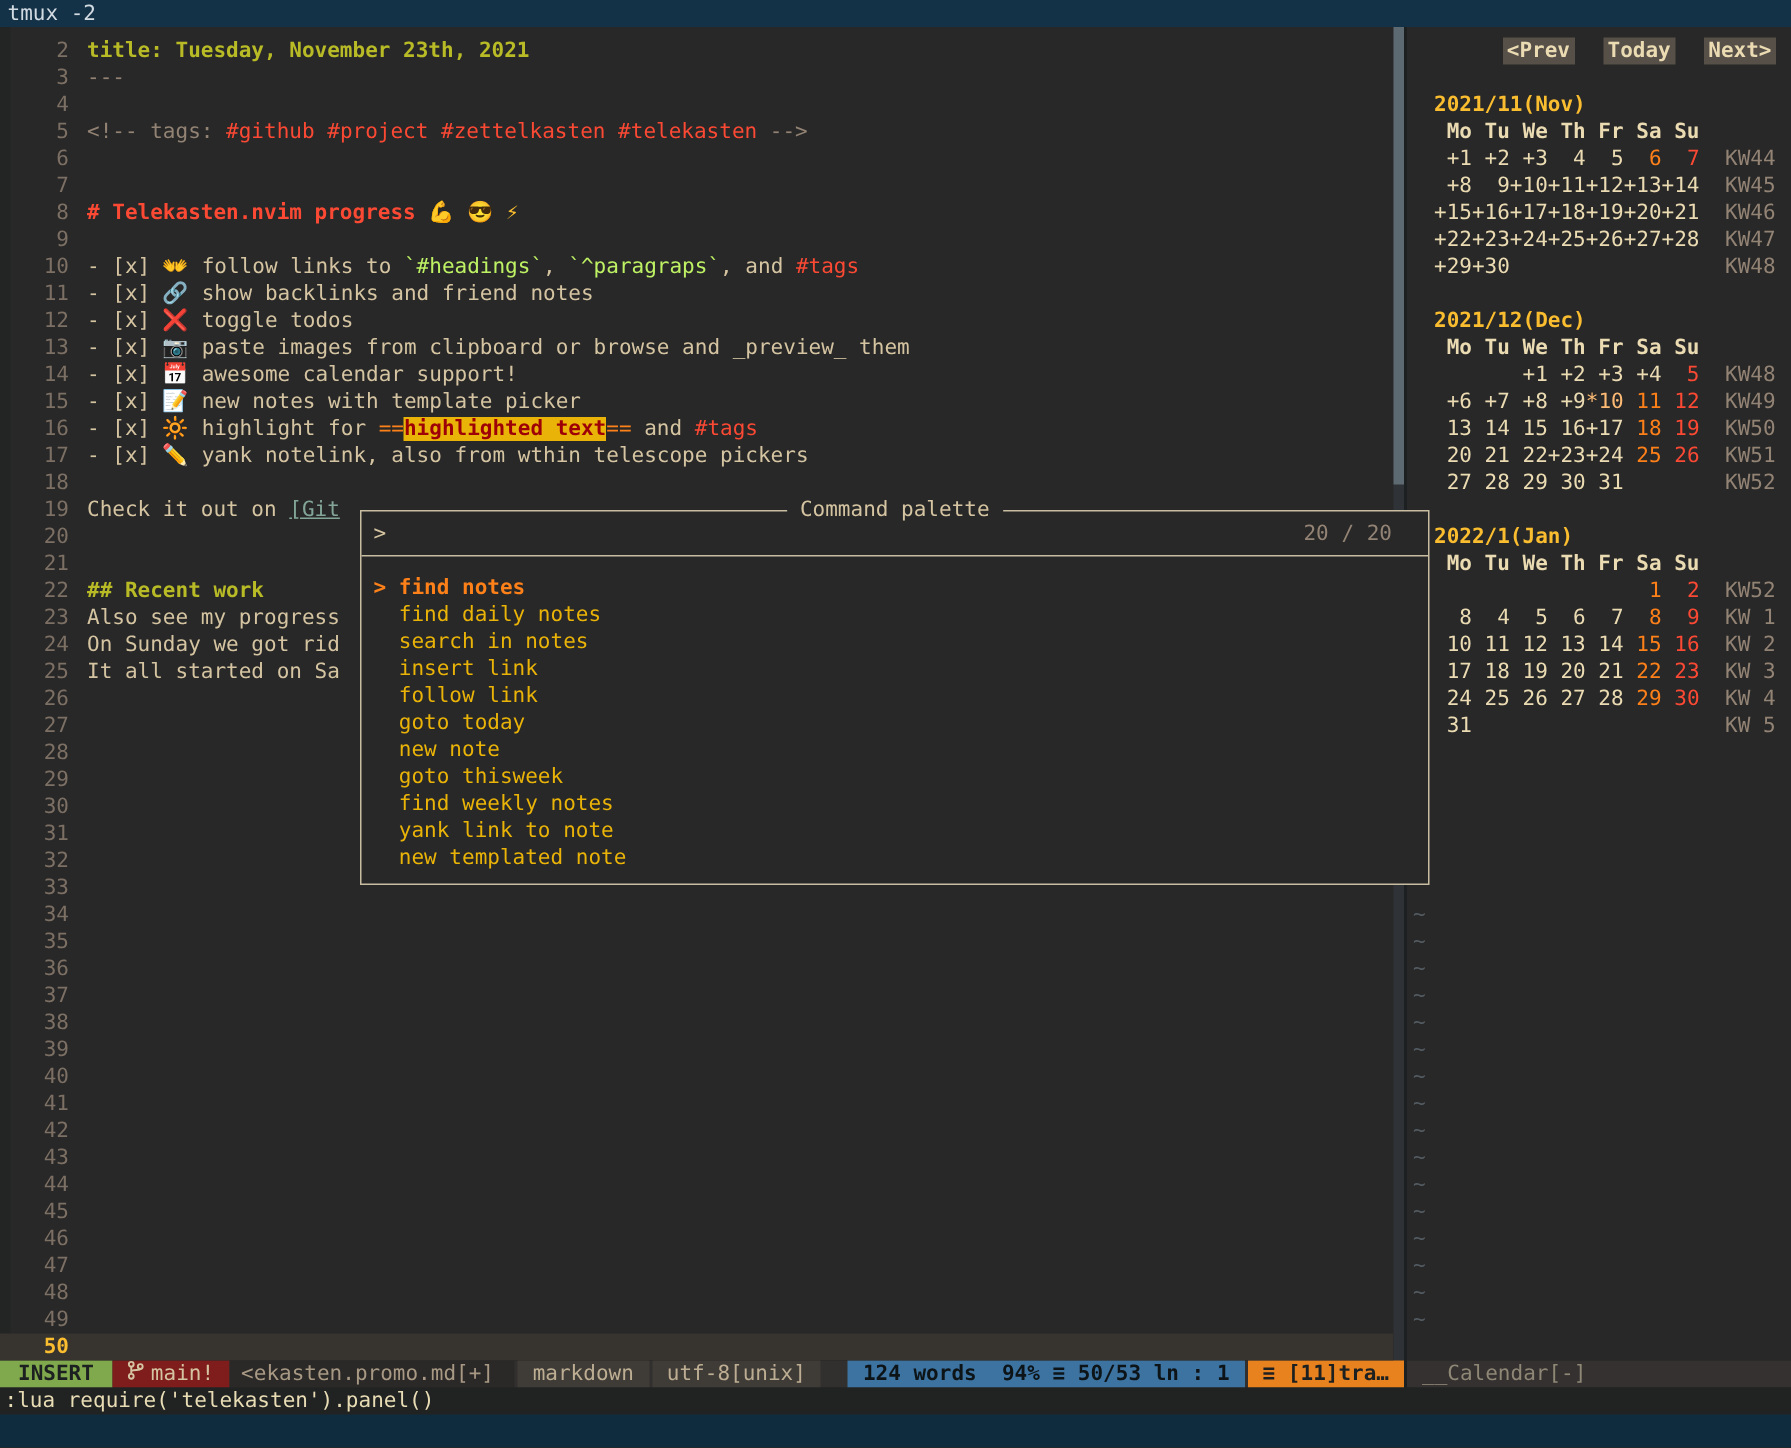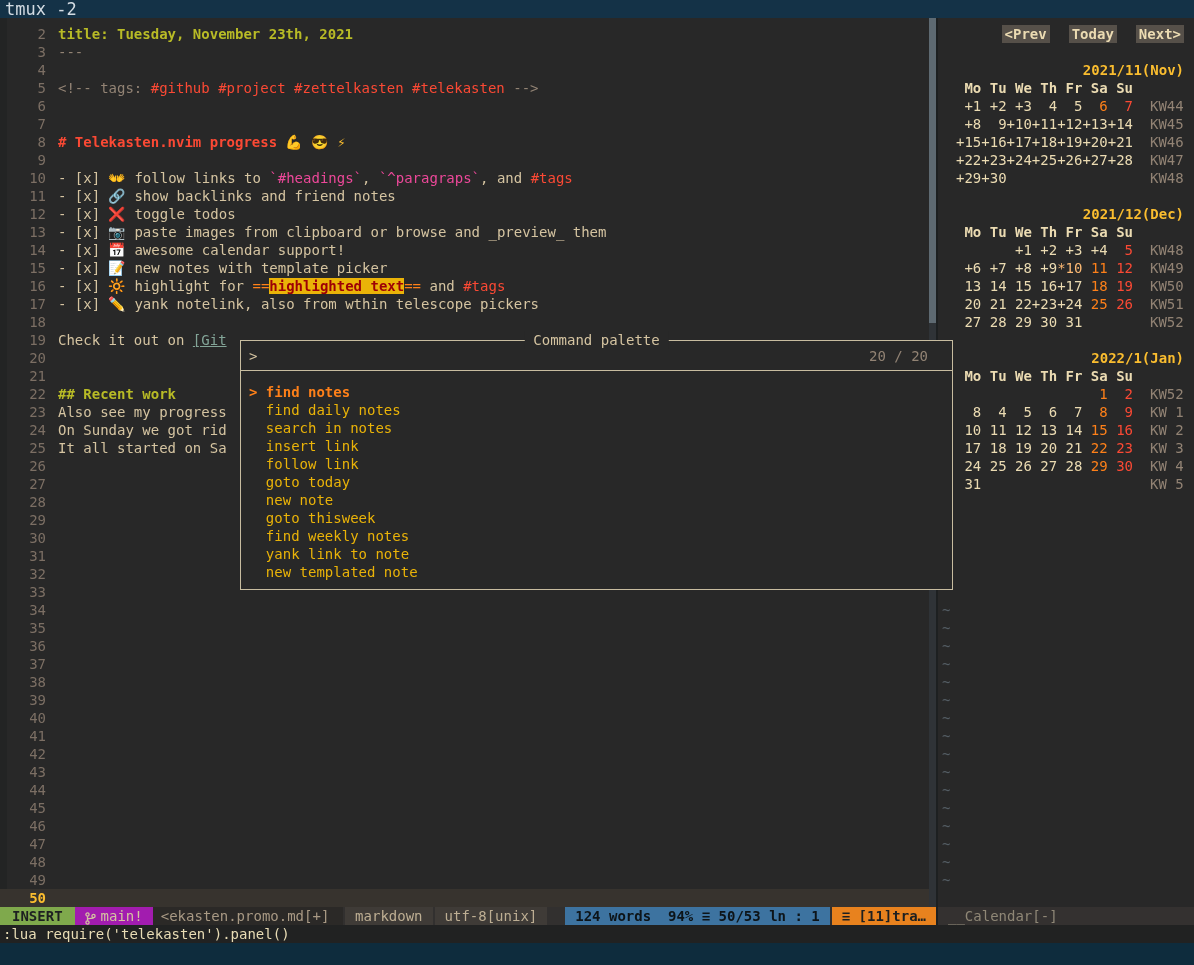--- a/index.html
+++ b/index.html
@@ -1,53 +1,53 @@
 <!DOCTYPE html>
 <html><head>
 <meta charset="utf-8">
 <style>
   *{margin:0;padding:0;box-sizing:border-box;font-variant-ligatures:none}
   html,body{width:1194px;height:965px;overflow:hidden}
   body{background:#282828;font-family:"DejaVu Sans Mono","Liberation Mono",monospace;font-size:14px;color:#d5c4a1;position:relative}
 
   
-  #tmux-bar{position:absolute;left:0;top:0;width:1194px;height:18px;background:#143247;color:#d3dbe2;font-size:17px;line-height:18px;padding-left:5px}
+  #tmux-bar{position:absolute;left:0;top:0;width:1194px;height:18px;background:#143247;color:#d3dbe2;font-size:14px;line-height:18px;padding-left:5px}
 
   
   #workspace{position:absolute;left:0;top:18px;width:1194px;height:889px}
   #left-strip{position:absolute;left:0;top:0;width:7px;height:889px;background:#232424}
   #editor-pane{position:absolute;left:0;top:0;width:929px;height:889px;padding-top:7px;overflow:hidden}
   .e-row{height:18px;line-height:18px;display:flex;white-space:pre;position:relative;z-index:1}
   .e-row.cursor{background:#37332e}
   .gutter{display:inline-block;width:46px;text-align:right;color:#7c6f64;flex:none}
   .e-row.cursor .gutter{color:#fabd2f;font-weight:bold}
   .e-content{margin-left:12px;white-space:pre}
   .c-t{color:#b8bb26;font-weight:bold}
   .c-c{color:#928374}
   .c-tag{color:#fb4934}
   .c-h{color:#fb4934;font-weight:bold}
   .c-h2{color:#b8bb26;font-weight:bold}
   .c-f{color:#d5c4a1}
-  .c-code{color:#ec4899}
+  .c-code{color:#bef264}
   .c-mark{color:#fe8019}
   .c-hl{background:#eab308;color:#9d0006;font-weight:bold}
   .c-link{color:#83a598;text-decoration:underline}
   .c-e{color:#fabd2f}
 
   
   #scroll-track{position:absolute;left:929px;top:0;width:7px;height:889px;background:#2f3337}
   #scroll-thumb{position:absolute;left:929px;top:0;width:7px;height:305px;background:#5e6a72}
   #vsep{position:absolute;left:936px;top:0;width:2px;height:889px;background:#1d2021}
 
   
   #calendar-pane{position:absolute;left:938px;top:0;width:256px;height:889px;padding:7px 0 0 18px;overflow:hidden}
   .cal-row{height:18px;line-height:18px;white-space:pre;width:228px}
   .cal-nav{display:flex;justify-content:flex-end;gap:19px;width:228px;height:18px;line-height:18px}
   .cal-btn{background:#565049;color:#ebdbb2;font-weight:bold;padding:0 3px;height:18px}
-  .cal-title{width:228px;text-align:right;color:#fabd2f;font-weight:bold}
+  .cal-title{width:228px;text-align:left;color:#fabd2f;font-weight:bold}
   .cal-dow{color:#ebdbb2;font-weight:bold}
   .cal-days{display:inline-block;width:177px;white-space:pre}
   .cal-kw{color:#928374;margin-left:17px}
   .cd-day{color:#ebdbb2}
   .cd-sat{color:#fe8019}
   .cd-sun{color:#fb4934}
   .cd-today{color:#fdba74;font-weight:normal}
   .tilde-row{height:18px;line-height:18px;margin-left:-14px;color:#535c63}
   .cal-spacer{height:108px}
 
@@ -59,21 +59,21 @@
   #palette-counter{margin-left:auto;color:#928374}
   #palette-items{padding-top:12px}
   .p-item{height:18px;line-height:18px;white-space:pre;color:#eab308;padding-left:8px}
   .p-item.sel{color:#fe8019;font-weight:bold}
 
   
   #statusline{position:absolute;left:0;top:907px;width:1194px;height:18px;display:flex;line-height:18px;white-space:pre;background:#1d2021}
   #sl-editor{width:936px;display:flex;background:#32302f}
   .sl-seg{height:18px;padding:0 10px;flex:none}
   #sl-mode{background:#7fa94c;color:#1d2021;font-weight:bold;padding:0 12px}
-  #sl-branch{background:#a21caf;color:#d5c4a1;display:flex;align-items:flex-end;gap:5px}
+  #sl-branch{background:#7f1d1d;color:#d5c4a1;display:flex;align-items:flex-start;gap:5px}
   #sl-file{flex:1;color:#a89984;background:#2b2927;padding:0 8px;overflow:hidden}
   #sl-ft,#sl-enc{background:#3f3b37;color:#bdae93;margin-left:2px}
   #sl-stats{background:#3d73a0;color:#0d1418;font-weight:bold;margin-left:18px}
   #sl-buf{background:#e8821e;color:#1d2021;font-weight:bold;margin-left:2px}
   #sl-cal{width:256px;margin-left:2px;background:#343130;color:#8f8776;padding-left:10px}
 
   
   #cmdline{position:absolute;left:0;top:925px;width:1194px;height:18px;line-height:18px;background:#212222;color:#e8dcb5;padding-left:3px;white-space:pre}
   #modeline{position:absolute;left:0;top:943px;width:1194px;height:22px;line-height:22px;background:#0e2c3d;white-space:pre}
 </style>

